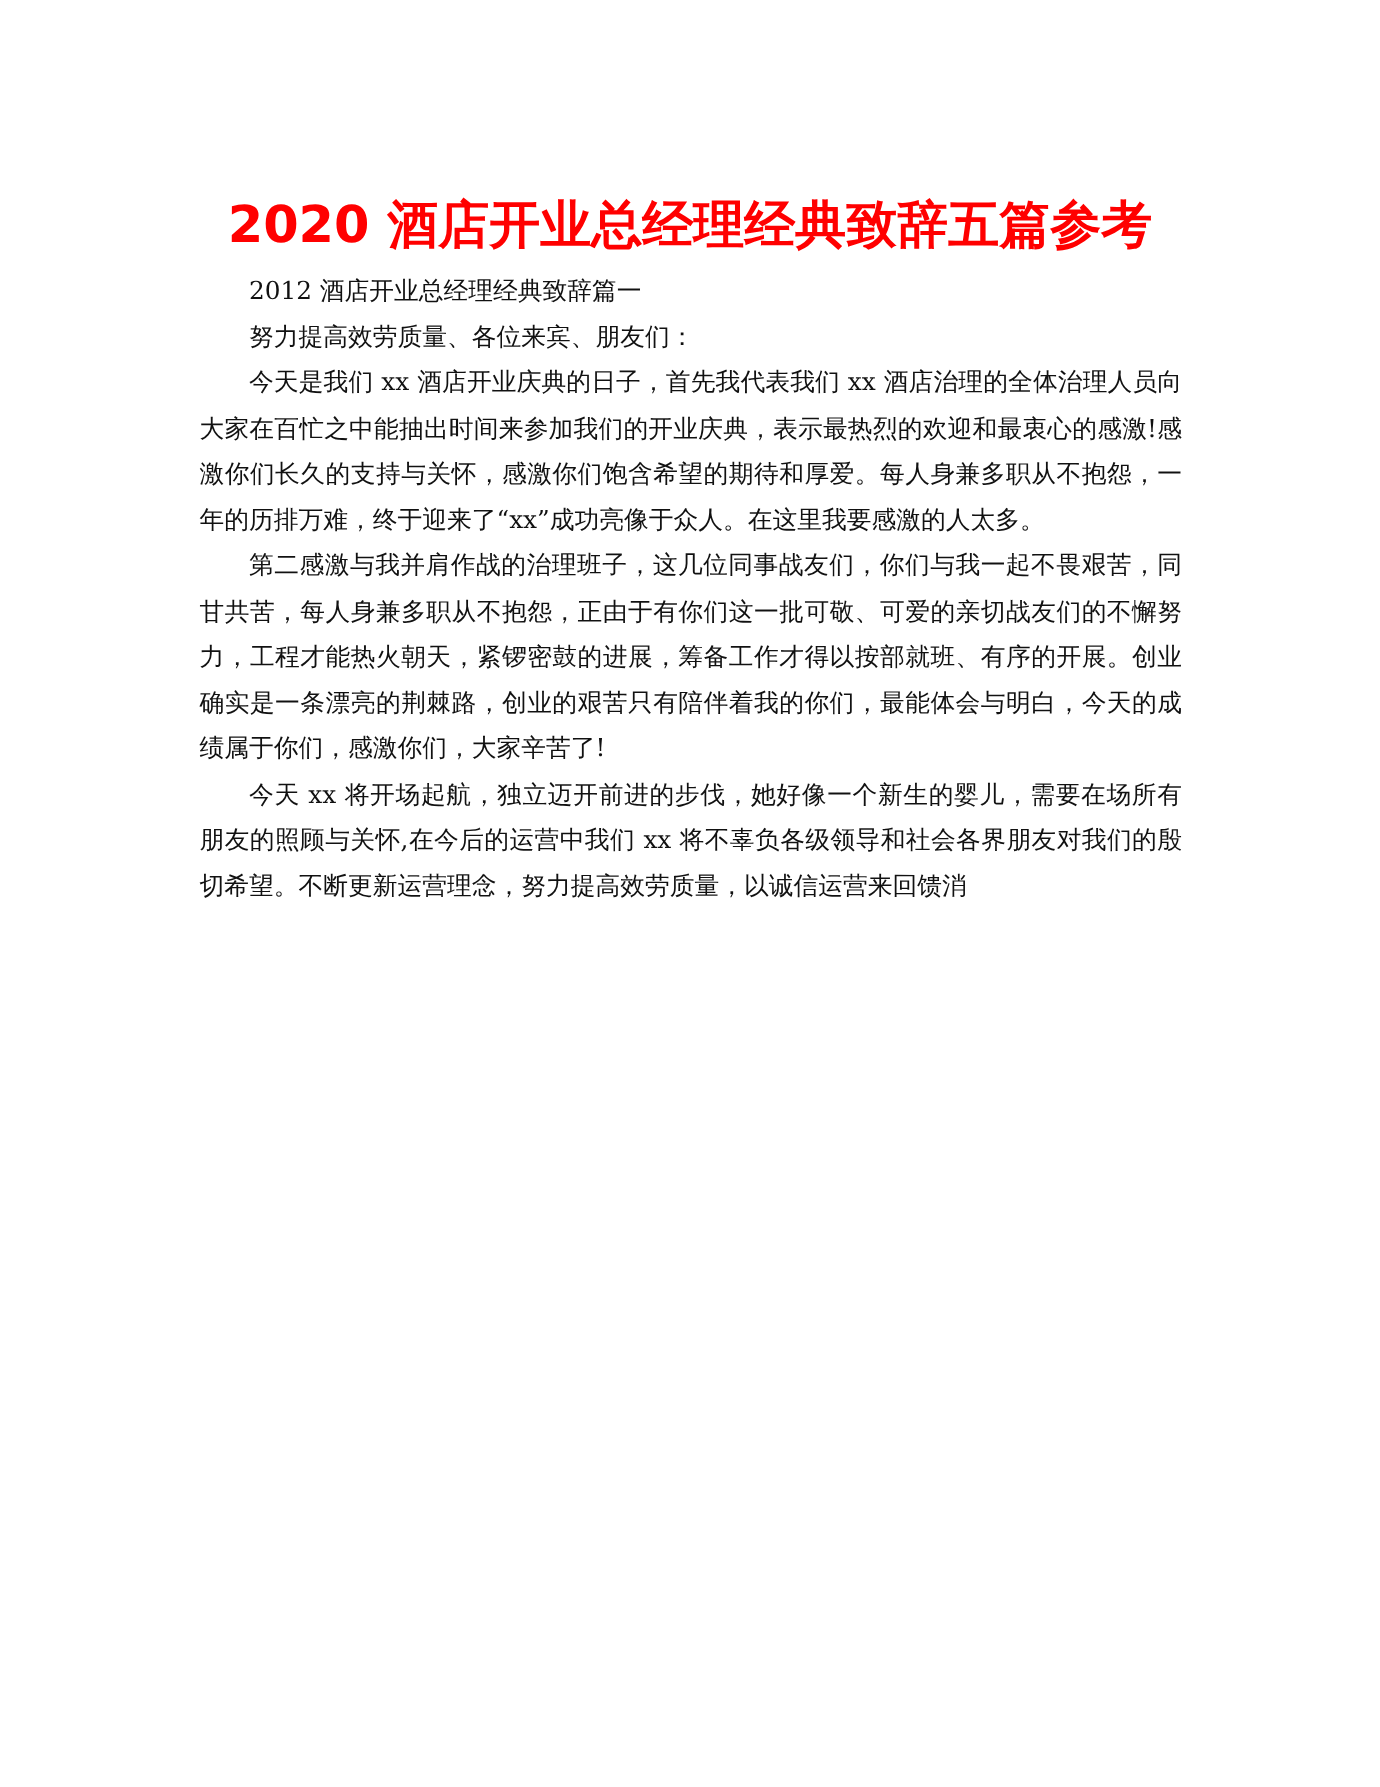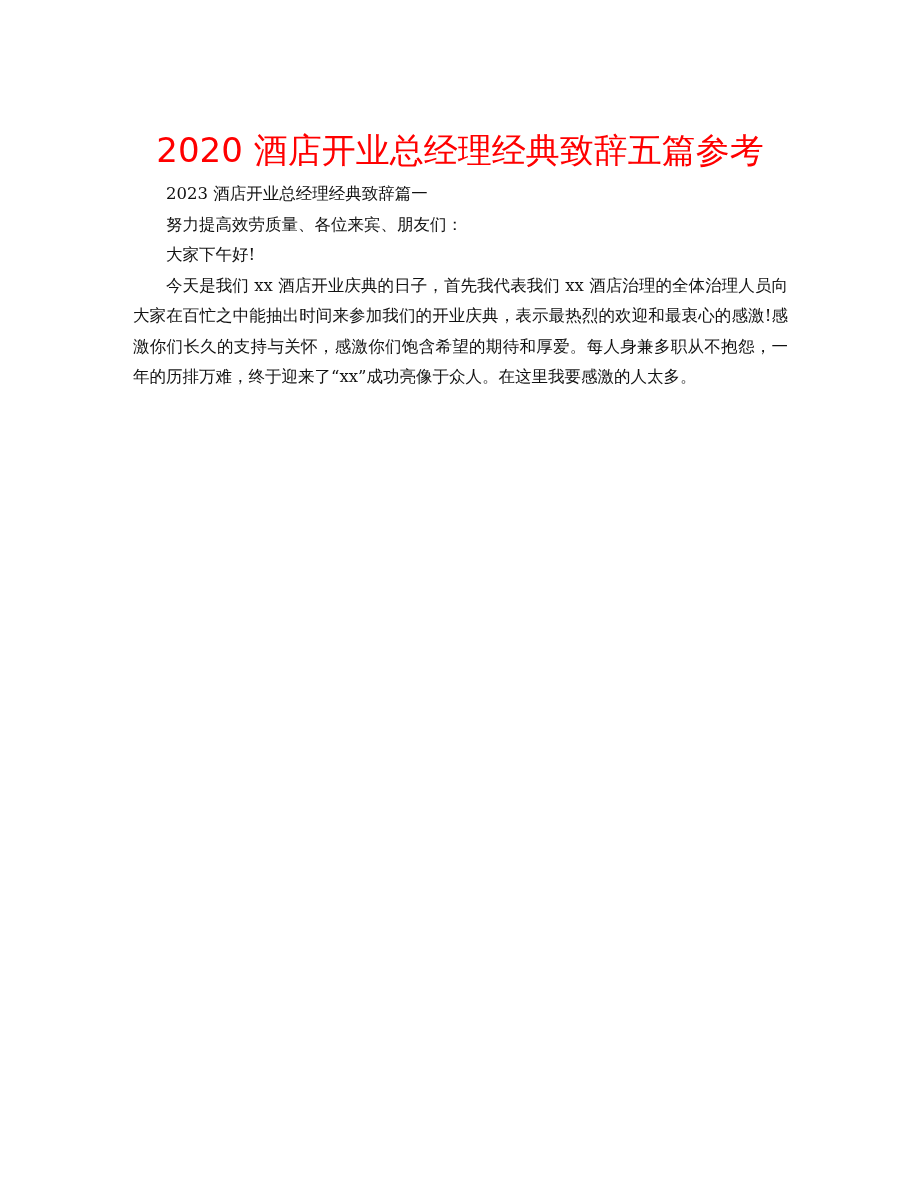--- a/index.html
+++ b/index.html
@@ -2,34 +2,35 @@
 <html><head>
 <meta charset="utf-8">
 <style>
   html, body { margin: 0; padding: 0; background: #ffffff; }
   body { width: 920px; height: 1191px; position: relative; overflow: hidden; }
   .page { position: absolute; left: 0; top: 0; width: 920px; height: 1191px; background: #fff; }
   .title {
     position: absolute; left: 0; top: 124px; width: 920px; text-align: center;
     font-family: "DejaVu Sans", "Liberation Sans", sans-serif;
     font-size: 34px; line-height: 52px; color: #ff0000; letter-spacing: 0px;
-    margin: 0; font-weight: normal;
+    margin: 0; font-weight: bold;
   }
   .body {
     position: absolute; left: 133px; top: 179px; width: 655px;
     font-family: "DejaVu Serif", "Liberation Serif", serif;
     font-size: 16.5px; line-height: 30.5px; color: #111;
     text-align: justify;
   }
   .body p { margin: 0; text-indent: 2em; }
 </style>
 </head>
 <body>
 
 <div class="page">
   <h1 class="title">2020 酒店开业总经理经典致辞五篇参考</h1>
   <div class="body">
-    <p>2023 酒店开业总经理经典致辞篇一</p>
+    <p>2012 酒店开业总经理经典致辞篇一</p>
     <p>努力提高效劳质量、各位来宾、朋友们：</p>
-    <p>大家下午好!</p>
     <p>今天是我们 xx 酒店开业庆典的日子，首先我代表我们 xx 酒店治理的全体治理人员向大家在百忙之中能抽出时间来参加我们的开业庆典，表示最热烈的欢迎和最衷心的感激!感激你们长久的支持与关怀，感激你们饱含希望的期待和厚爱。每人身兼多职从不抱怨，一年的历排万难，终于迎来了“xx”成功亮像于众人。在这里我要感激的人太多。</p>
+    <p>第二感激与我并肩作战的治理班子，这几位同事战友们，你们与我一起不畏艰苦，同甘共苦，每人身兼多职从不抱怨，正由于有你们这一批可敬、可爱的亲切战友们的不懈努力，工程才能热火朝天，紧锣密鼓的进展，筹备工作才得以按部就班、有序的开展。创业确实是一条漂亮的荆棘路，创业的艰苦只有陪伴着我的你们，最能体会与明白，今天的成绩属于你们，感激你们，大家辛苦了!</p>
+    <p>今天 xx 将开场起航，独立迈开前进的步伐，她好像一个新生的婴儿，需要在场所有朋友的照顾与关怀,在今后的运营中我们 xx 将不辜负各级领导和社会各界朋友对我们的殷切希望。不断更新运营理念，努力提高效劳质量，以诚信运营来回馈消</p>
   </div>
 </div>
 
 </body></html>

